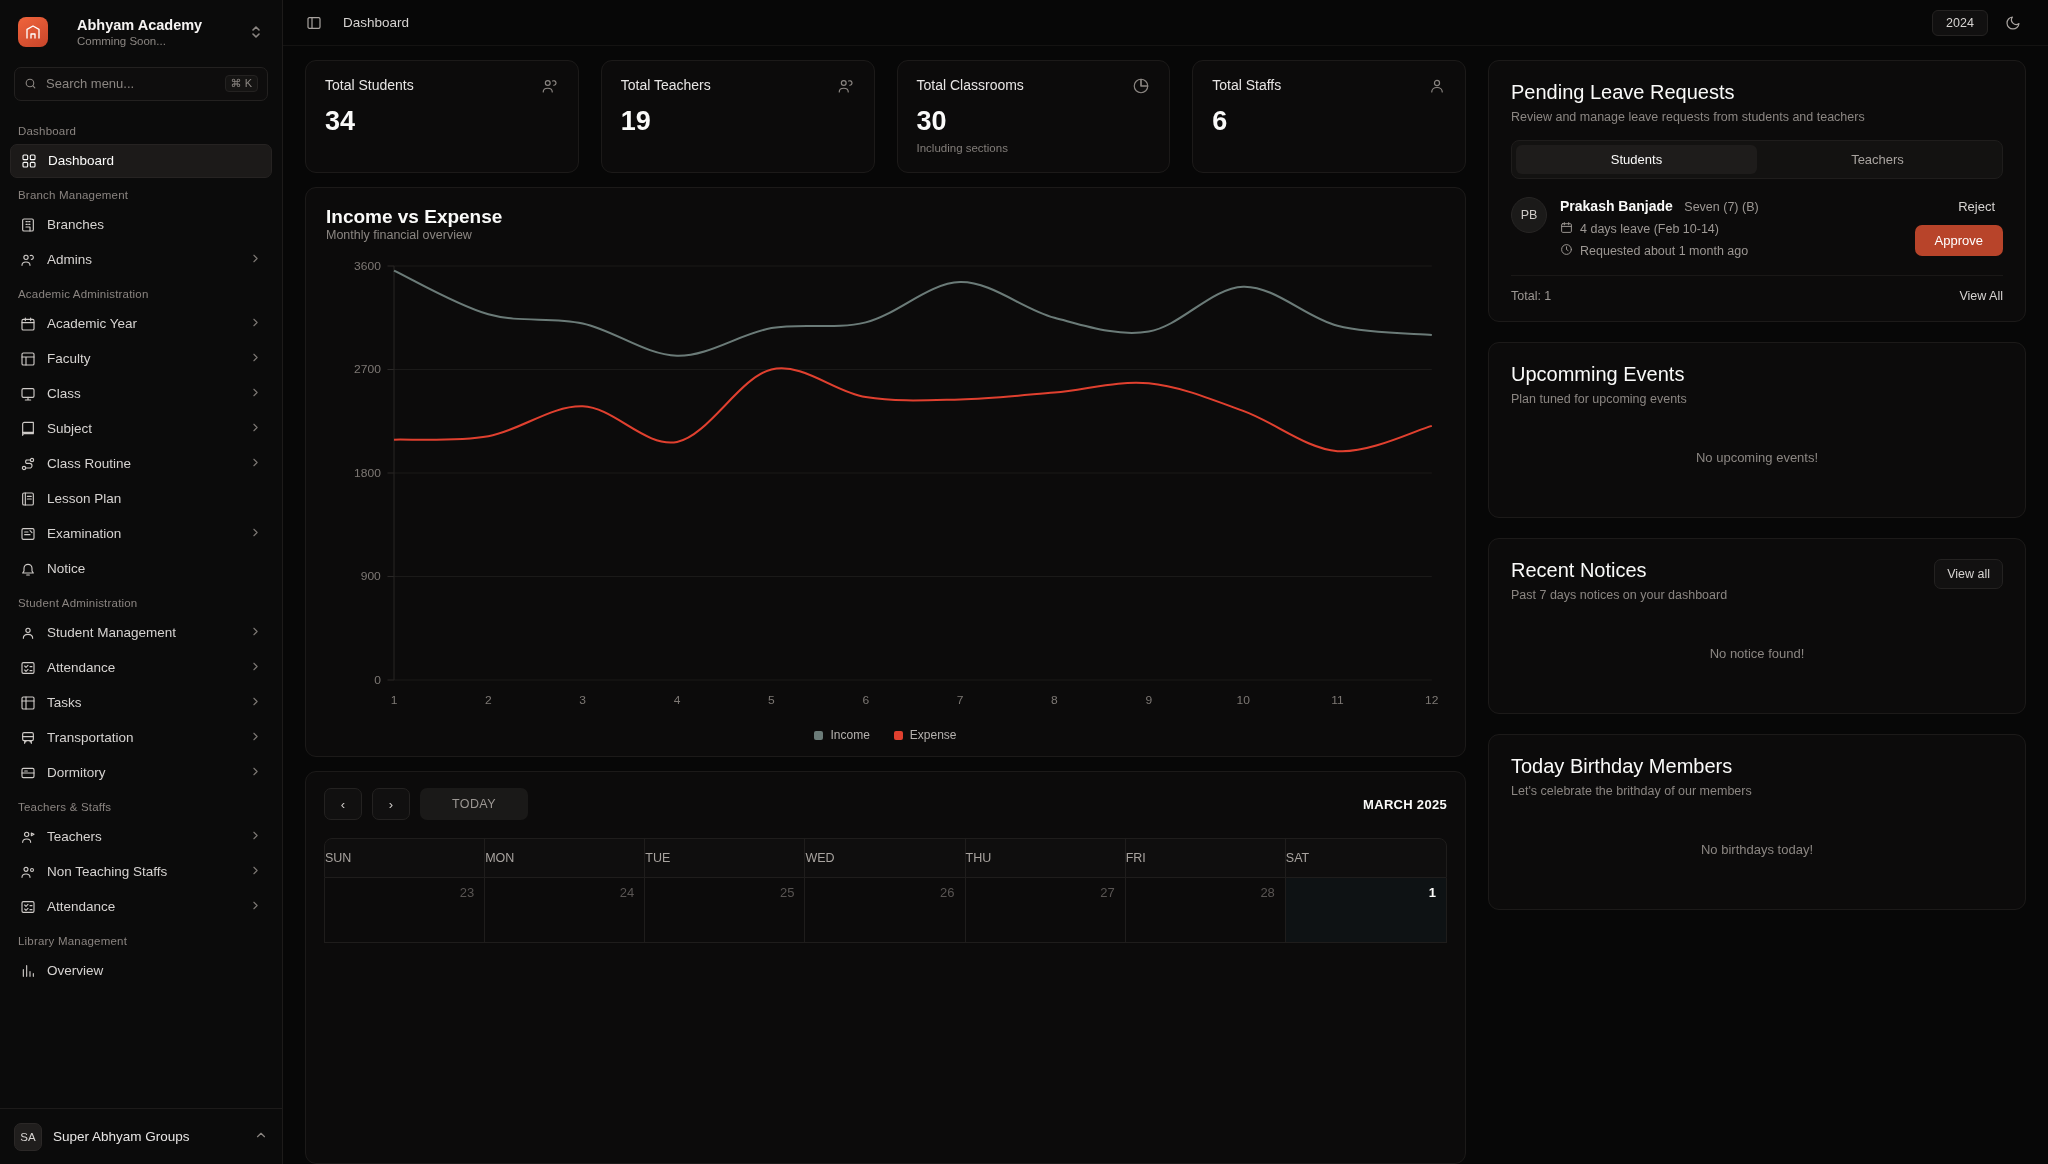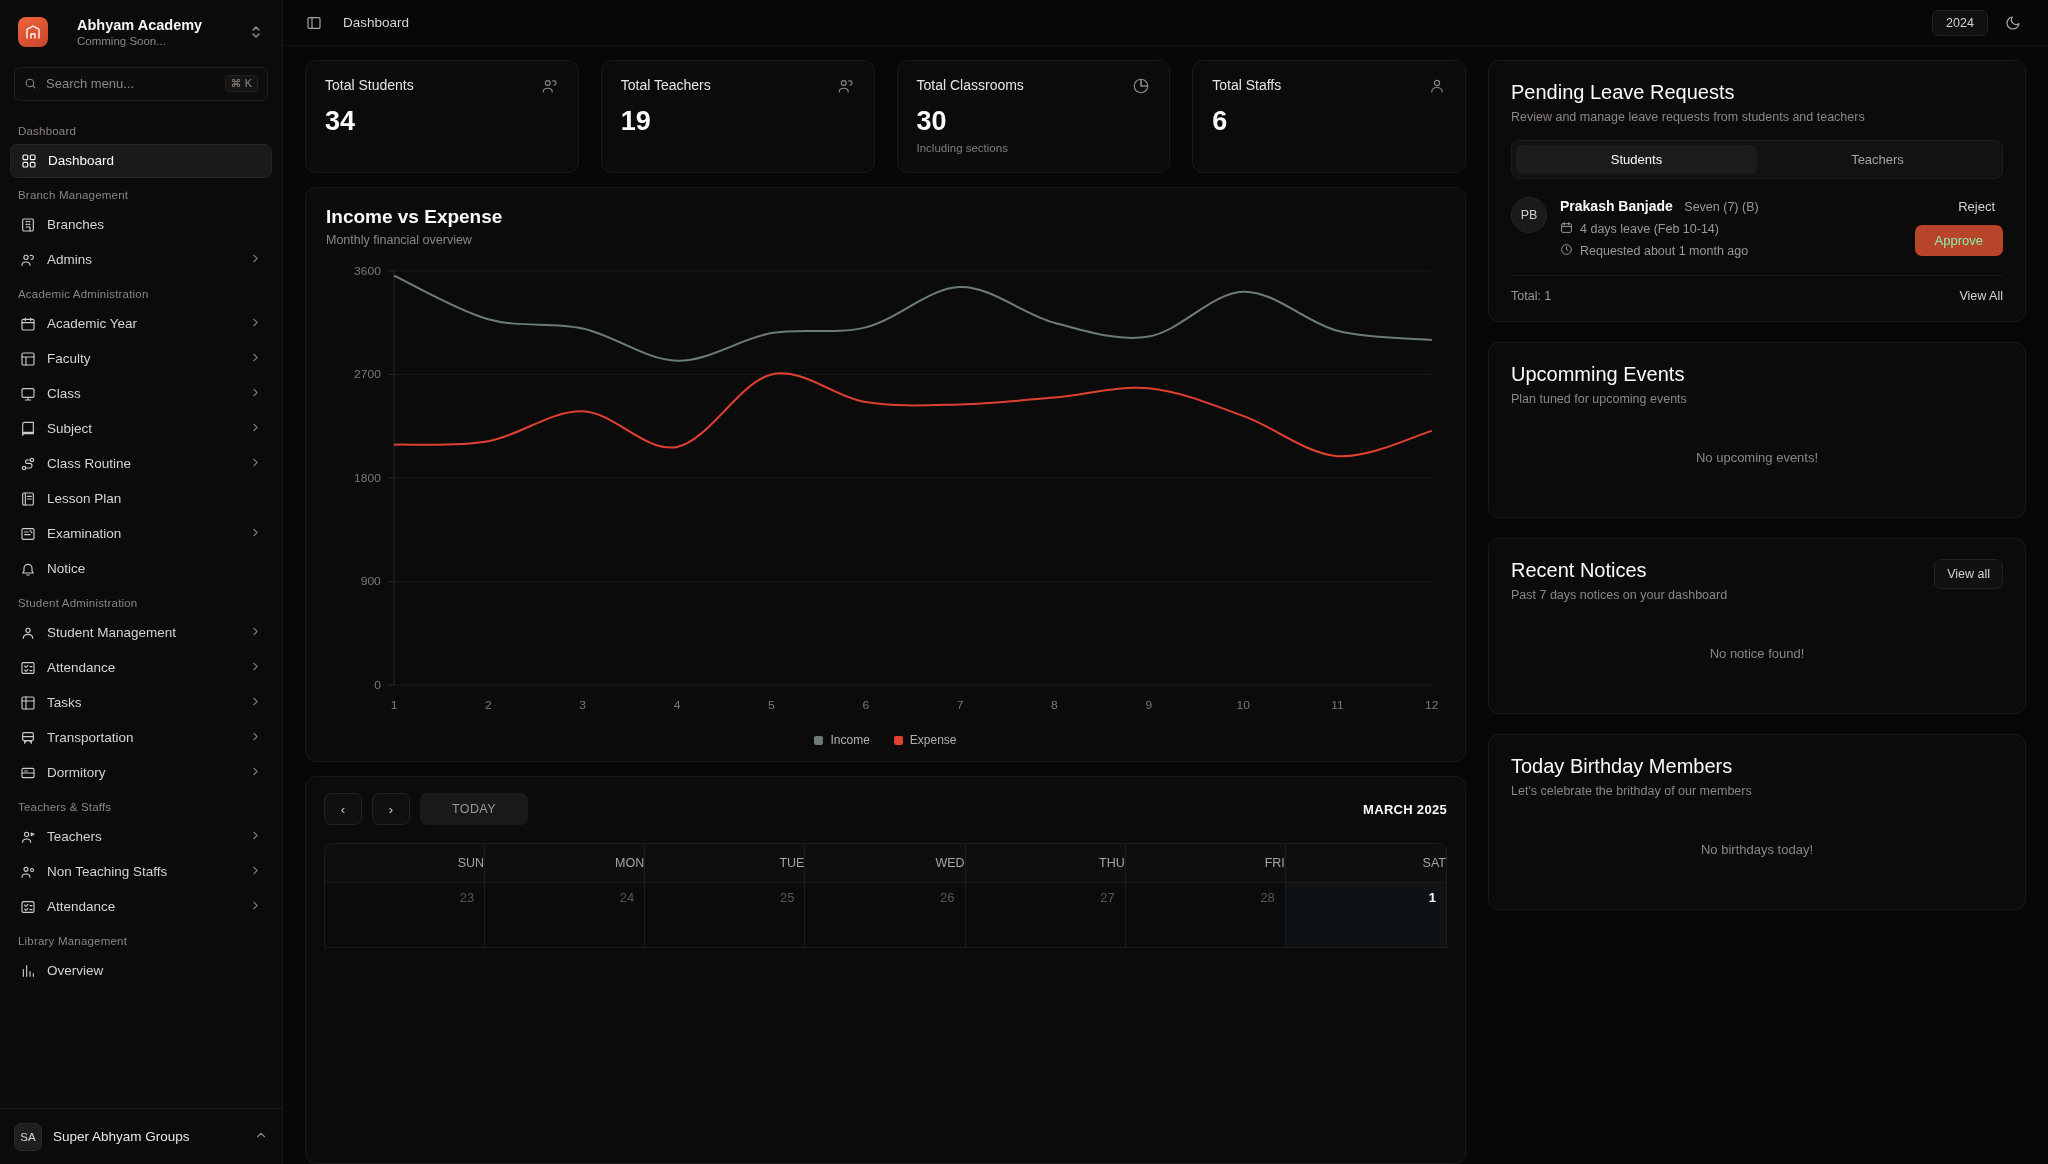--- a/index.html
+++ b/index.html
@@ -119,21 +119,21 @@
   .stat { flex: 1; padding: 16px 19px 18px 19px; min-height: 98px; }
   .stat-head { display: flex; align-items: flex-start; }
   .stat-title { font-size: 14px; color: #e7e5e4; font-weight: 400; }
   .stat-ic { margin-left: auto; color: #8b8682; }
   .stat-val { font-size: 27px; font-weight: 700; color: #fafaf9; margin-top: 9px; line-height: 1; }
   .stat-sub { font-size: 11.5px; color: #837e7a; margin-top: 7px; }
 
   
   .chart-card { padding: 18px 20px 14px 20px; flex: 0 0 auto; }
   .chart-title { font-size: 19px; font-weight: 700; color: #fafaf9; }
-  .chart-sub { font-size: 12.5px; color: #8b8682; margin-top: 5px; }
+  .chart-sub { font-size: 12.5px; color: #8b8682; }
   .chart-wrap { position: relative; height: 470px; margin-top: 14px; }
   .chart-legend {
     display: flex; justify-content: center; gap: 24px; margin-top: 2px;
     font-size: 12px; color: #b5b1ae;
   }
   .legend-item { display: flex; align-items: center; gap: 7px; }
   .legend-swatch { width: 9px; height: 9px; border-radius: 2px; display: inline-block; }
 
   
   .cal-card { padding: 16px 18px 0 18px; flex: 1; min-height: 0; overflow: hidden; }
@@ -150,21 +150,21 @@
   }
   .cal-month {
     margin-left: auto; font-size: 13px; font-weight: 700; color: #fafaf9; letter-spacing: .3px;
   }
   .cal-head-row {
     display: grid; grid-template-columns: repeat(7,1fr);
     border: 1px solid #1f1d1c; border-radius: 8px 8px 0 0; margin-top: 18px;
     background: #0f0e0e;
   }
   .cal-head-cell {
-    text-align: right; font-size: 12.5px; color: #a8a39f; padding: 12px 0;
+    text-align: left; font-size: 12.5px; color: #a8a39f; padding: 12px 0;
     border-right: 1px solid #1f1d1c;
   }
   .cal-head-cell:last-child { border-right: none; }
   .cal-body-row {
     display: grid; grid-template-columns: repeat(7,1fr);
     border: 1px solid #1f1d1c; border-top: none;
   }
   .cal-cell {
     height: 64px; border-right: 1px solid #1f1d1c; position: relative;
     padding: 8px 10px;
@@ -196,21 +196,21 @@
   .leave-info { flex: 1; min-width: 0; }
   .leave-name { font-size: 14px; color: #fafaf9; font-weight: 700; display: inline; }
   .leave-class { font-size: 12.5px; color: #9c9793; margin-left: 7px; }
   .leave-line { display: flex; align-items: center; gap: 7px; font-size: 12.5px; color: #9c9793; margin-top: 6px; }
   .leave-actions { display: flex; flex-direction: column; align-items: flex-end; gap: 9px; }
   .btn-reject {
     font-size: 13px; color: #d6d3d1; background: transparent;
     border: none; cursor: pointer; padding: 2px 8px;
   }
   .btn-approve {
-    font-size: 13px; color: #86efac; background: #b8442a; border: none;
+    font-size: 13px; color: #ffffff; background: #b8442a; border: none;
     border-radius: 7px; padding: 8px 20px; cursor: pointer;
   }
   .rc-foot {
     display: flex; align-items: center; margin-top: 16px;
     border-top: 1px solid #1a1817; padding-top: 13px;
   }
   .rc-total { font-size: 12.5px; color: #9c9793; }
   .rc-viewall { margin-left: auto; font-size: 12.5px; color: #d6d3d1; cursor: pointer; }
   .empty-msg { text-align: center; font-size: 13px; color: #8b8682; padding: 44px 0 34px 0; }
   .btn-outline {

